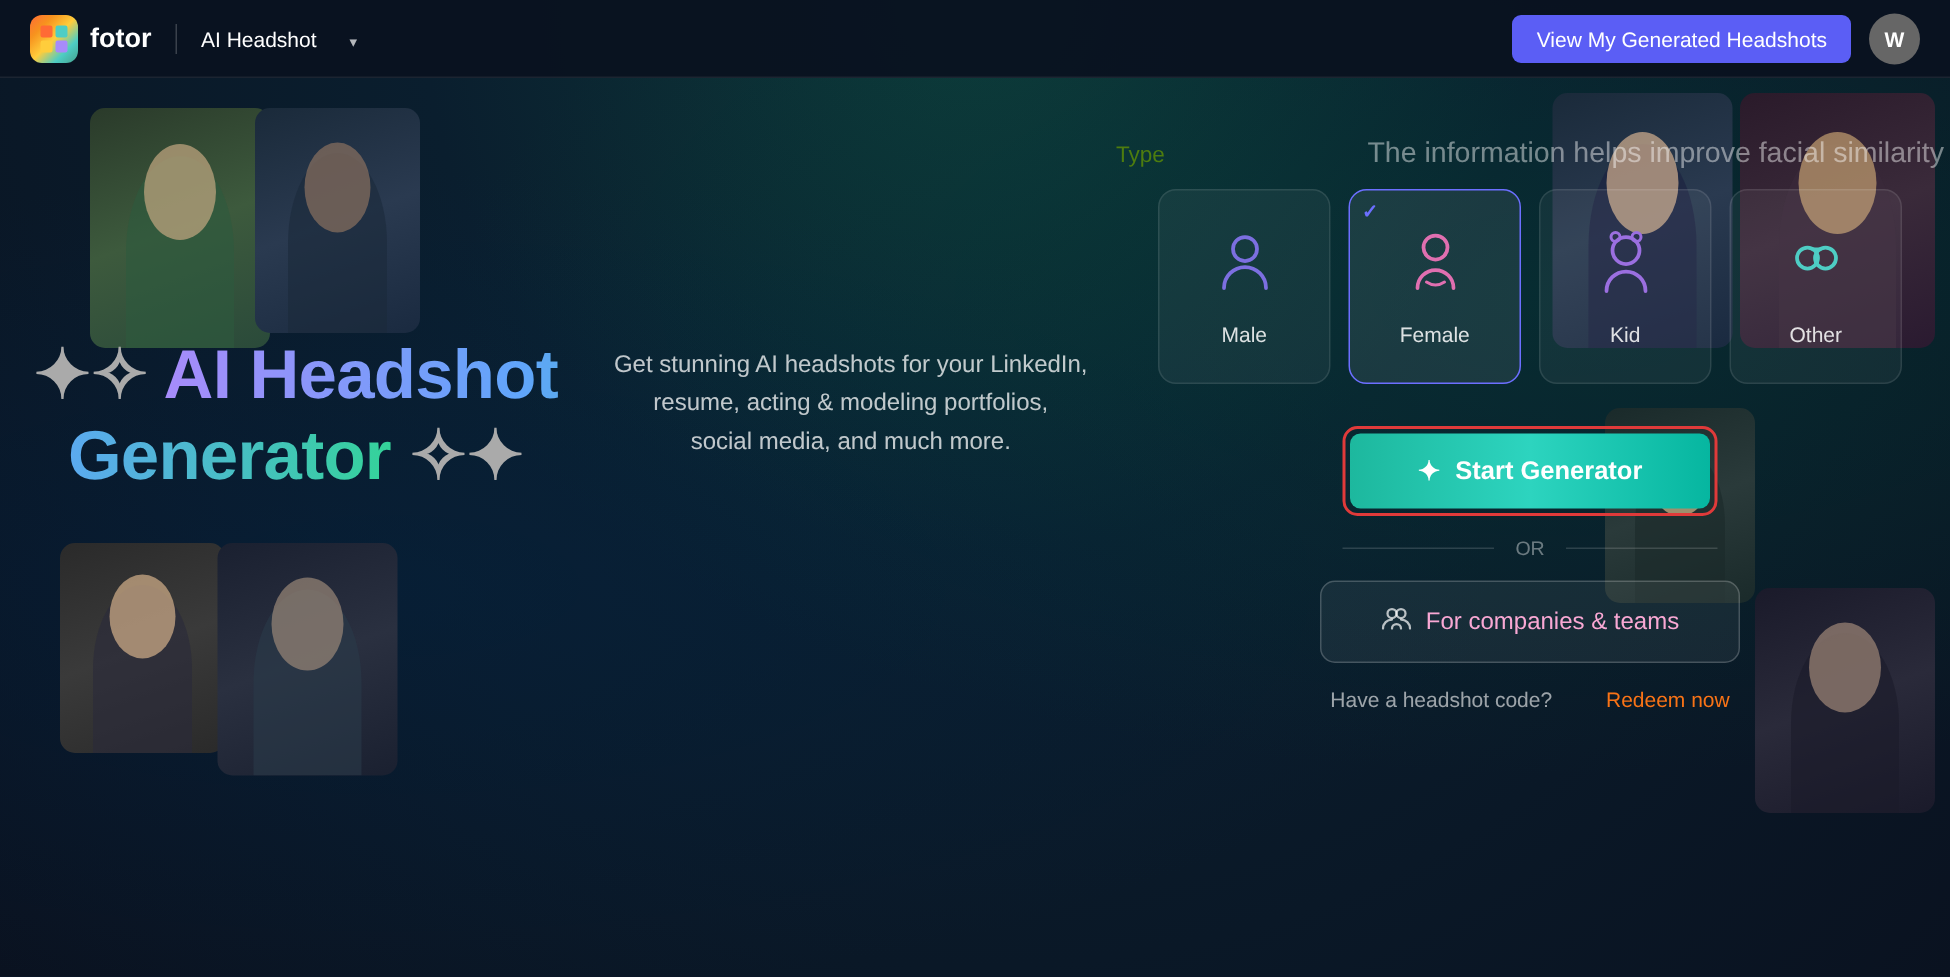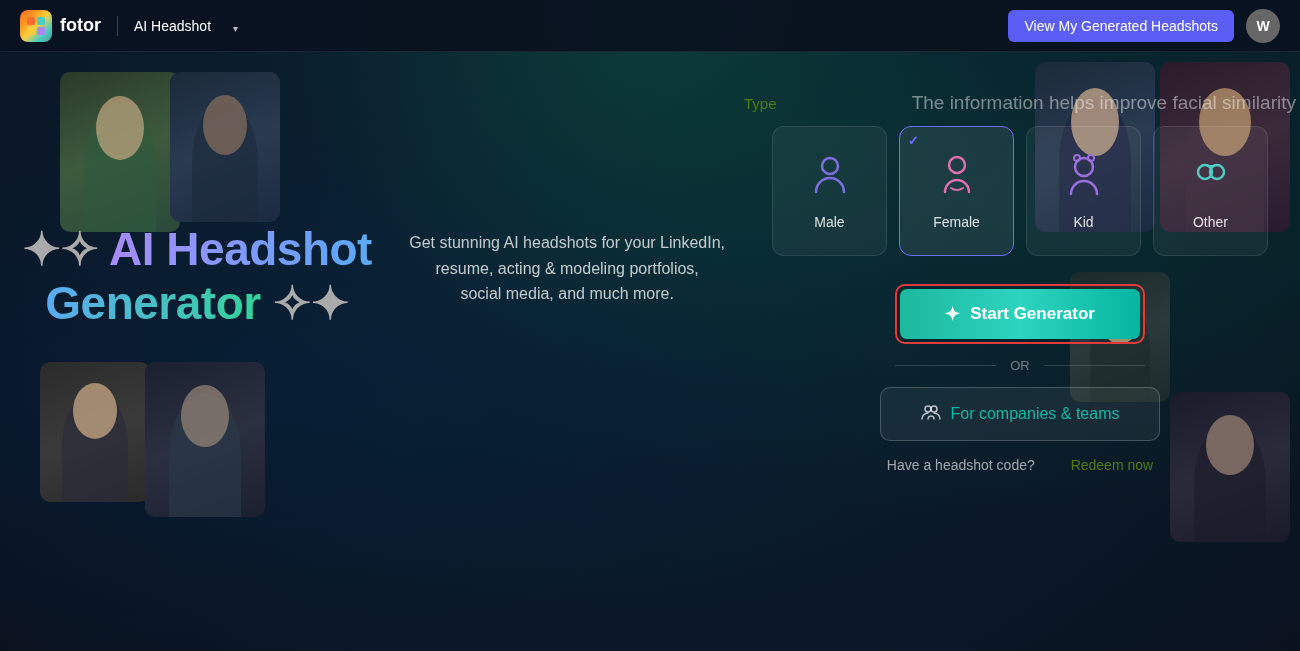--- a/index.html
+++ b/index.html
@@ -259,39 +259,39 @@
       flex: 1;
       height: 1px;
       background: rgba(255,255,255,0.15);
     }
 
     
     .companies-btn {
       background: rgba(255,255,255,0.06);
       border: 1.5px solid rgba(255,255,255,0.2);
       border-radius: 10px;
-      color: #14b8a6;
+      color: #f9a8d4;
       padding: 14px 40px;
       font-size: 16px;
       cursor: pointer;
       display: flex;
       align-items: center;
       gap: 10px;
       min-width: 260px;
       justify-content: center;
       margin-bottom: 16px;
     }
 
     
     .redeem-text {
       color: rgba(255,255,255,0.6);
       font-size: 14px;
     }
     .redeem-link {
-      color: #4d7c0f;
+      color: #f97316;
       cursor: pointer;
       text-decoration: none;
       padding-left: 32px;
     }
 
     
     .side-photos {
       position: absolute;
       top: 52px;
       z-index: 4;

